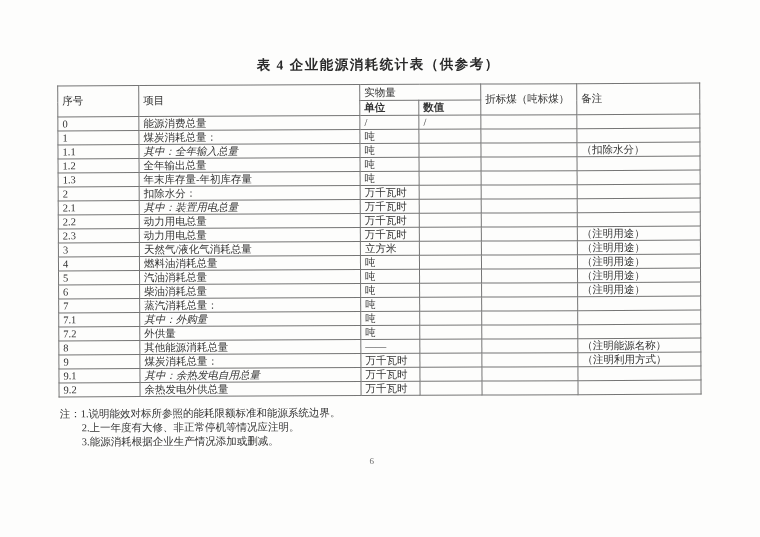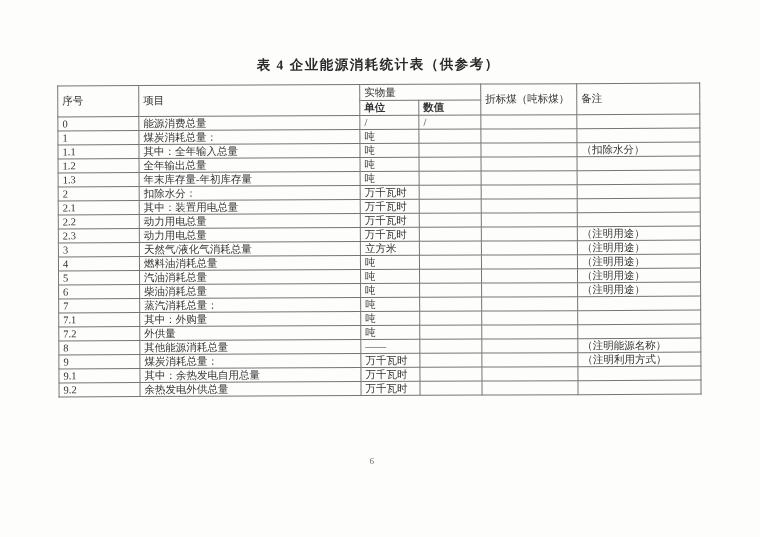--- a/index.html
+++ b/index.html
@@ -38,21 +38,21 @@
     white-space:nowrap;
     overflow:hidden;
     line-height:12px;
     color:#333;
   }
   thead tr.h1 th{height:15px;}
   thead tr.h2 th{height:14px;font-weight:bold;}
   tbody td{height:13px;}
   .ac{text-align:center;}
   .bold{font-weight:bold;color:#262626;font-family:Liberation Serif, serif;}
-  .indent-1{padding-left:26px;}
+  .indent-1{padding-left:26px;font-style:italic;}
   .indent-2{padding-left:57px;margin-left:11px;}
   .indent-3{padding-left:67px;margin-left:48px;}
   .notes{
     position:absolute;left:59px;top:406px;
     font-size:10.5px;line-height:14.2px;
     color:#333;
   }
   .notes .note-sub{padding-left:22px;}
   .page-number{
     position:absolute;top:456px;left:0;width:742px;
@@ -246,16 +246,21 @@
           <td>9.2</td>
           <td class="indent-2">余热发电外供总量</td>
           <td>万千瓦时</td>
           <td></td>
           <td></td>
           <td></td>
         </tr>
       </tbody>
   </table>
 
+  <div class="notes">
+    <div>注：1.说明能效对标所参照的能耗限额标准和能源系统边界。</div>
+    <div class="note-sub">2.上一年度有大修、非正常停机等情况应注明。</div>
+    <div class="note-sub">3.能源消耗根据企业生产情况添加或删减。</div>
+  </div>
 
   <div class="page-number">6</div>
 
 </div>
 
 </body></html>

